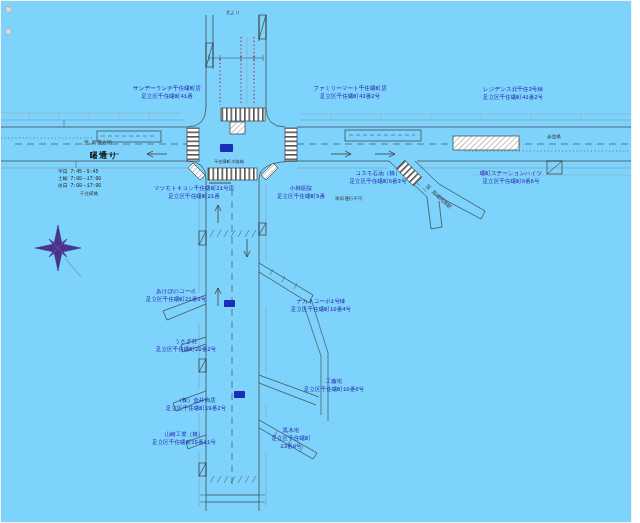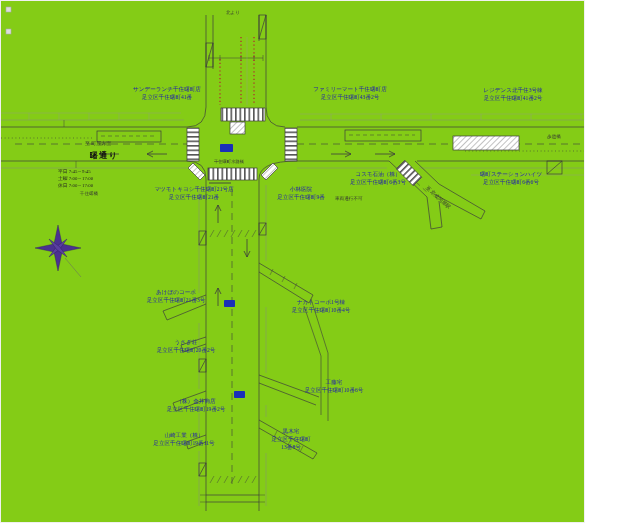--- a/index.html
+++ b/index.html
@@ -1,17 +1,17 @@
 <!DOCTYPE html>
 <html><head>
 <meta charset="utf-8">
 <style>
   html,body{margin:0;padding:0;background:#fff;}
-  .stage{position:relative;width:585px;height:523px;background:#84cc16;overflow:hidden;
-         font-family:Liberation Serif, serif;border:1px solid #f0f0f0;box-sizing:border-box;}
+  .stage{position:relative;width:632px;height:523px;background:#7dd3fc;overflow:hidden;
+         font-family:Liberation Mono, monospace;border:1px solid #f0f0f0;box-sizing:border-box;}
   svg{position:absolute;left:0;top:0;}
   .lbl{position:absolute;color:#2323a8;font-size:5.6px;line-height:1.45;text-align:center;
        white-space:nowrap;transform:translateX(-50%);}
   .lbl span{display:block;}
   .blk{color:#333;}
   .bold-road{font-size:8px;font-weight:bold;letter-spacing:1.5px;color:#111;}
   .tiny{font-size:4.6px;}
   .sched{transform:none;text-align:left;color:#222;font-size:4.8px;line-height:1.5;}
   .rot{transform:translateX(-50%) rotate(42deg);}
 </style>

